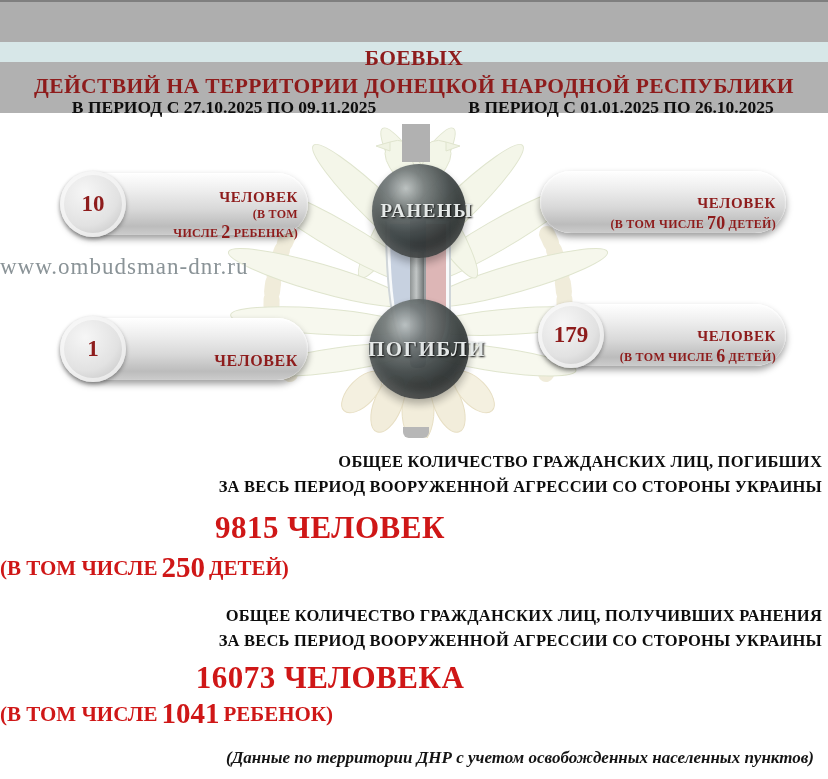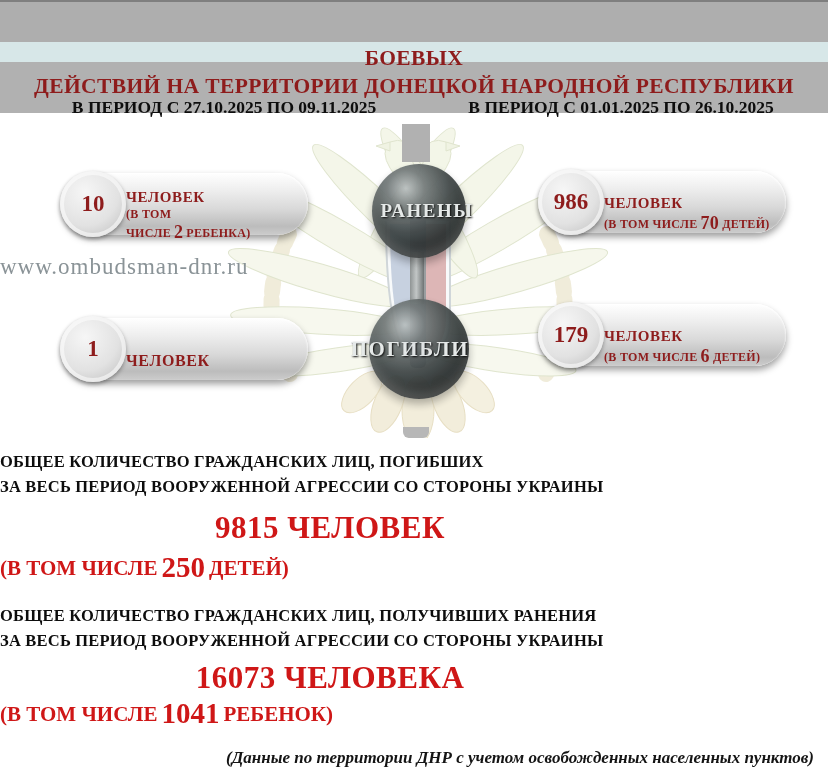--- a/index.html
+++ b/index.html
@@ -51,45 +51,45 @@
     box-shadow:0 4px 7px rgba(0,0,0,.38), inset 0 1px 2px #ffffff;
     display:flex; align-items:center;
   }
   .pill-circle{
     width:66px; height:66px; border-radius:50%; margin-left:-2px; flex:0 0 auto;
     background:radial-gradient(circle at 38% 32%, #f6f6f6 0%, #e2e2e2 55%, #c2c2c2 90%);
     box-shadow:inset 0 0 0 4px rgba(255,255,255,.55), 0 2px 4px rgba(0,0,0,.35);
     display:flex; align-items:center; justify-content:center;
     color:#8e1c1c; font-weight:bold; font-size:23px;
   }
-  .pill-text{flex:1 1 auto; text-align:left; color:#8e1c1c; padding-right:10px;margin-top:24px;}
+  .pill-text{flex:1 1 auto; text-align:right; color:#8e1c1c; padding-right:10px;margin-top:24px;}
   .pill-unit{font-weight:bold; font-size:15px; letter-spacing:.6px;}
   .pill-unit.solo{font-size:16px;}
   .pill-note{font-weight:bold; font-size:12px; letter-spacing:.3px; margin-top:1px;}
   .note-num{font-size:18px; margin:0 3px; vertical-align:-1px;}
 
   
   .sphere{
     position:absolute; border-radius:50%; z-index:4; opacity:.94;
     background:radial-gradient(circle at 36% 26%, #b9bfbf 0%, #757c7c 20%, #404747 48%, #1a1e1e 78%, #0d1010 100%);
     box-shadow:0 5px 9px rgba(0,0,0,.3), inset 0 -7px 10px rgba(255,255,255,.18);
     display:flex; align-items:center; justify-content:center;
   }
   .sphere-wounded{left:372px; top:164px; width:94px; height:94px;}
-  .sphere-killed{left:369px; top:299px; width:100px; height:100px;justify-content:flex-end;}
+  .sphere-killed{left:369px; top:299px; width:100px; height:100px;}
   .sphere-label{
     color:#e4e8e8; font-weight:bold; letter-spacing:1.5px; font-size:19px;
     text-shadow:1px 1px 2px #000;
     padding-left:16px;
   }
   .sphere-killed .sphere-label{font-size:21px;}
 
   
   .section-header{
-    position:absolute; left:0; width:808px; text-align:left;
+    position:absolute; left:14px; width:808px; text-align:right;
     color:#0d0d0d; font-weight:bold; font-size:16.5px; line-height:25px; letter-spacing:.2px; z-index:3;
   }
   .sh1{top:449px;}
   .sh2{top:603px;}
 
   
   .total-value{
     position:absolute; left:0; width:660px; text-align:center;
     color:#cf1717; font-weight:bold; font-size:31px; letter-spacing:.5px;
   }
@@ -188,21 +188,20 @@
         <span>(В ТОМ ЧИСЛЕ</span><b class="note-num">2</b><span>РЕБЕНКА)</span>
       </div>
     </div>
   </div>
 
   <div class="sphere sphere-wounded">
     <span class="sphere-label">РАНЕНЫ</span>
   </div>
 
   <div class="pill" style="left:540px; top:171px;">
-    <div class="pill-circle">986</div>
     <div class="pill-text">
       <div class="pill-unit">ЧЕЛОВЕК</div>
       <div class="pill-note">
         <span>(В ТОМ ЧИСЛЕ</span><b class="note-num">70</b><span>ДЕТЕЙ)</span>
       </div>
     </div>
   </div>
 
   <div class="pill" style="left:62px; top:318px;">
     <div class="pill-circle">1</div>

